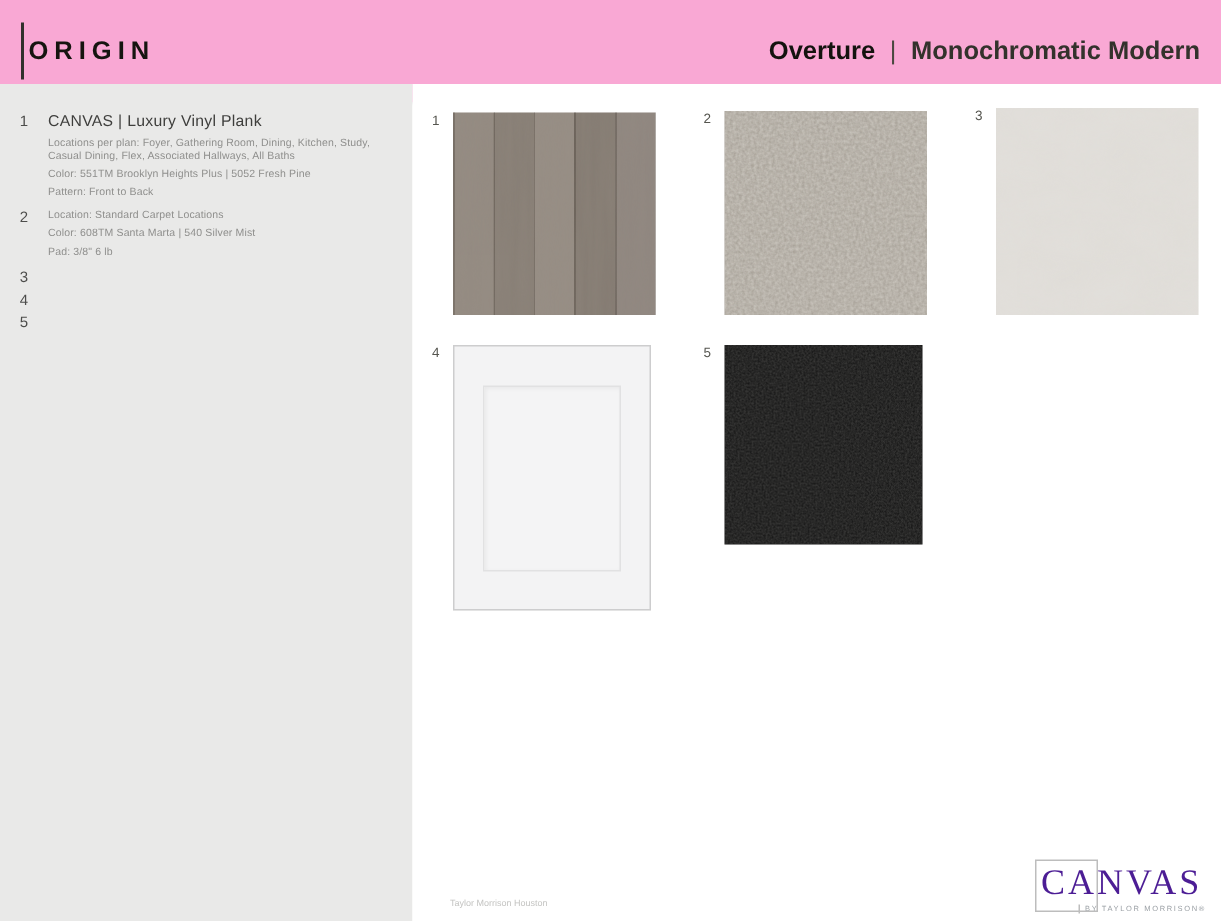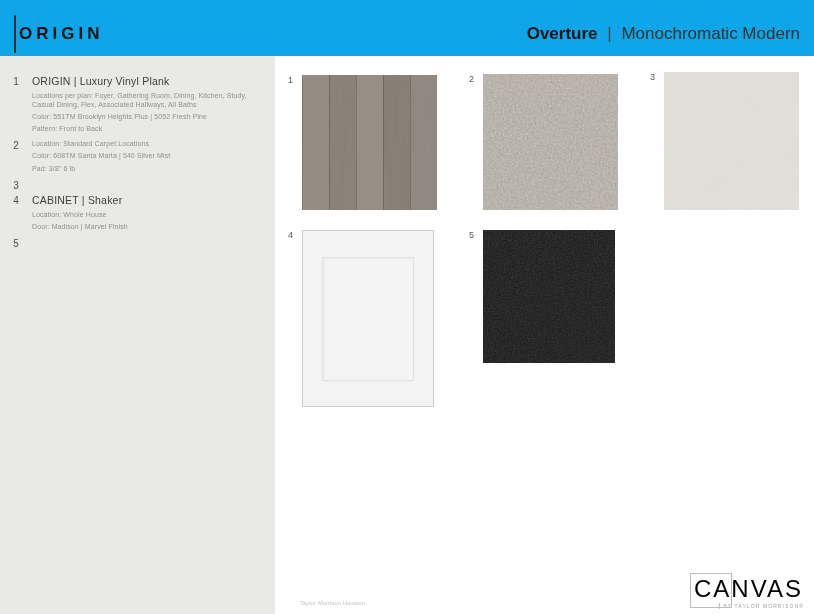--- a/index.html
+++ b/index.html
@@ -1,29 +1,29 @@
 <!DOCTYPE html>
 <html><head>
 <meta charset="utf-8">
 <style>
   html,body{margin:0;padding:0;background:#fff;}
   .page{position:relative;width:814px;height:614px;background:#ffffff;overflow:hidden;
         font-family:"Liberation Sans",sans-serif;}
 
   
-  .header{position:absolute;left:0;top:0;width:814px;height:68px;background:#0ea5e9;
+  .header{position:absolute;left:0;top:0;width:814px;height:68px;background:#f9a8d4;
           display:flex;align-items:center;justify-content:space-between;
           padding:0 14px;box-sizing:border-box;box-shadow:0 1px 2px rgba(0,0,0,.18);}
   .brand{display:flex;align-items:center;}
   .brand-bar{width:2px;height:38px;background:#31302c;margin-right:3px;}
   .brand-text{font-size:17px;font-weight:700;letter-spacing:4px;color:#161510;}
   .title{font-size:17px;white-space:nowrap;}
   .title-bold{font-weight:700;color:#14130f;text-align:right;}
   .title-sep{font-weight:300;color:#4a483f;margin:0 5px;}
-  .title-rest{font-weight:400;color:#33322c;}
+  .title-rest{font-weight:700;color:#33322c;}
 
   
   .sidebar{position:absolute;left:0;top:56px;width:275px;height:558px;background:#e9e9e8;
            padding:19px 8px 0 0;box-sizing:border-box;}
   .sb-item{display:flex;margin-bottom:3px;}
   .sb-num{flex:0 0 32px;text-align:center;font-size:10px;color:#4d4d4b;padding-top:1px;}
   .sb-body{flex:1;padding-right:6px;}
   .sb-heading{font-size:10.5px;color:#3e3e3c;margin-bottom:4px;letter-spacing:.2px;}
   .sb-detail{font-size:7px;color:#8f8f8d;margin:0 0 3px;line-height:1.3;letter-spacing:.1px;}
 
@@ -49,22 +49,22 @@
   .tex-door{background:#f3f3f4;border:1px solid #cdcdce;box-sizing:border-box;}
   .door-panel{position:absolute;left:19px;right:19px;top:26px;bottom:25px;
               background:#f4f4f5;border:1px solid #e1e1e2;
               box-shadow:inset 1px 1px 3px rgba(0,0,0,.05);}
   .tex-granite{background:#131313;}
 
   
   .footer-note{position:absolute;left:300px;top:600px;font-size:6px;color:#c4c4c2;}
   .canvas-logo{position:absolute;left:694px;top:576px;width:110px;}
   .canvas-box{position:absolute;left:-4px;top:-3px;width:40px;height:33px;border:1px solid #bdbdbd;}
-  .canvas-word{position:relative;font-family:Liberation Sans, sans-serif;font-size:24px;
-               line-height:1.1;letter-spacing:2px;color:#000000;}
+  .canvas-word{position:relative;font-family:Liberation Serif, serif;font-size:24px;
+               line-height:1.1;letter-spacing:2px;color:#4c1d95;}
   .canvas-tag{display:flex;align-items:center;justify-content:flex-end;margin-top:1px;
               font-size:5px;letter-spacing:1.1px;color:#9ba0a5;}
   .tag-tick{display:inline-block;width:1px;height:6px;background:#bdbdbd;margin-right:3px;}
 </style>
 </head>
 <body>
 
 <div class="page">
 
   <div class="header">
@@ -77,21 +77,21 @@
       <span class="title-sep">|</span>
       <span class="title-rest">Monochromatic Modern</span>
     </div>
   </div>
 
   <div class="sidebar">
 
     <div class="sb-item">
       <span class="sb-num">1</span>
       <div class="sb-body">
-        <div class="sb-heading">ORIGIN | Luxury Vinyl Plank</div>
+        <div class="sb-heading">CANVAS | Luxury Vinyl Plank</div>
         <p class="sb-detail">Locations per plan: Foyer, Gathering Room, Dining, Kitchen, Study, Casual Dining, Flex, Associated Hallways,  All Baths</p>
         <p class="sb-detail">Color: 551TM Brooklyn Heights Plus | 5052 Fresh Pine</p>
         <p class="sb-detail">Pattern: Front to Back</p>
       </div>
     </div>
 
     <div class="sb-item">
       <span class="sb-num">2</span>
       <div class="sb-body">
         <p class="sb-detail">Location: Standard Carpet Locations</p>
@@ -99,25 +99,20 @@
         <p class="sb-detail">Pad: 3/8" 6 lb</p>
       </div>
     </div>
 
     <div class="sb-item">
       <span class="sb-num">3</span>
     </div>
 
     <div class="sb-item">
       <span class="sb-num">4</span>
-      <div class="sb-body">
-        <div class="sb-heading">CABINET | Shaker</div>
-        <p class="sb-detail">Location: Whole House</p>
-        <p class="sb-detail">Door: Madison | Marvel Finish</p>
-      </div>
     </div>
 
     <div class="sb-item">
       <span class="sb-num">5</span>
     </div>
   </div>
 
   <div class="main">
 
     <figure class="swatch sw1">

